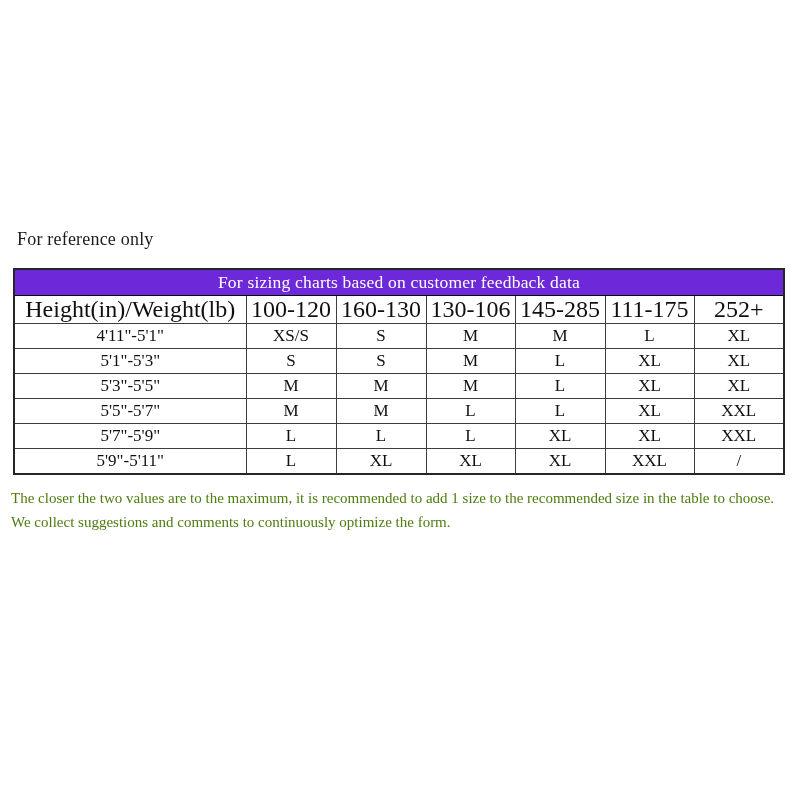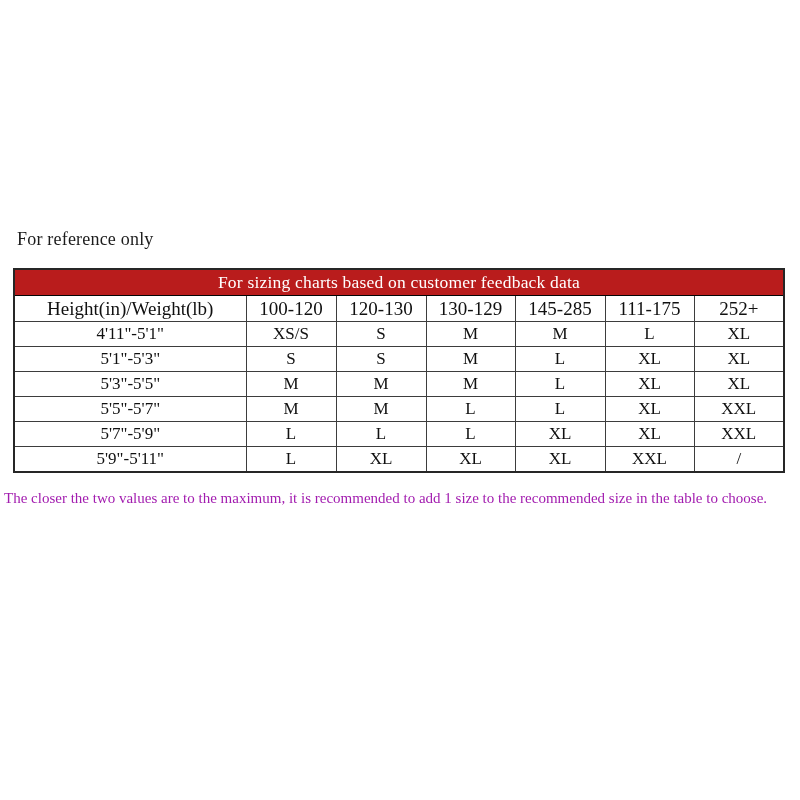--- a/index.html
+++ b/index.html
@@ -39,45 +39,45 @@
   table.size-chart td {
     border: 1px solid #3d3d3d;
     text-align: center;
     vertical-align: middle;
     padding: 0;
     font-weight: normal;
     white-space: nowrap;
     overflow: hidden;
   }
   tr.title-row th {
-    background: #b91c1c;
+    background: #6d28d9;
     color: #ffffff;
     height: 25px;
     font-size: 17.5px;
     border: 1px solid #050505;
     letter-spacing: 0.2px;
   }
   tr.header-row th {
     height: 25px;
-    font-size: 19px;
+    font-size: 24px;
   }
   tr.data-row td {
     height: 24px;
   }
   td.thick-bottom {
     border-bottom: 2px solid #2e2e2e;
   }
   .footnotes {
     position: absolute;
-    left: 4px;
+    left: 11px;
     top: 486px;
     width: 776px;
     font-size: 15px;
     line-height: 24px;
-    color: #a21caf;
+    color: #4d7c0f;
   }
   .footnotes p {
     margin: 0;
   }
 </style>
 </head>
 <body>
 
 <div class="canvas">
 
@@ -93,22 +93,22 @@
       <col style="width:89px">
       <col style="width:90px">
     </colgroup>
     <tbody>
       <tr class="title-row">
         <th colspan="7">For sizing charts based on customer feedback data</th>
       </tr>
       <tr class="header-row">
         <th>Height(in)/Weight(lb)</th>
         <th>100-120</th>
-        <th>120-130</th>
-        <th>130-129</th>
+        <th>160-130</th>
+        <th>130-106</th>
         <th>145-285</th>
         <th>111-175</th>
         <th>252+</th>
       </tr>
 
       <tr class="data-row">
         <td>4'11"-5'1"</td>
         <td>XS/S</td>
         <td>S</td>
         <td>M</td>
@@ -164,15 +164,16 @@
         <td>XL</td>
         <td>XL</td>
         <td>XXL</td>
         <td>/</td>
       </tr>
     </tbody>
   </table>
 
   <div class="footnotes">
     <p>The closer the two values are to the maximum, it is recommended to add 1 size to the recommended size in the table to choose.</p>
+    <p>We collect suggestions and comments to continuously optimize the form.</p>
   </div>
 
 </div>
 
 </body></html>

